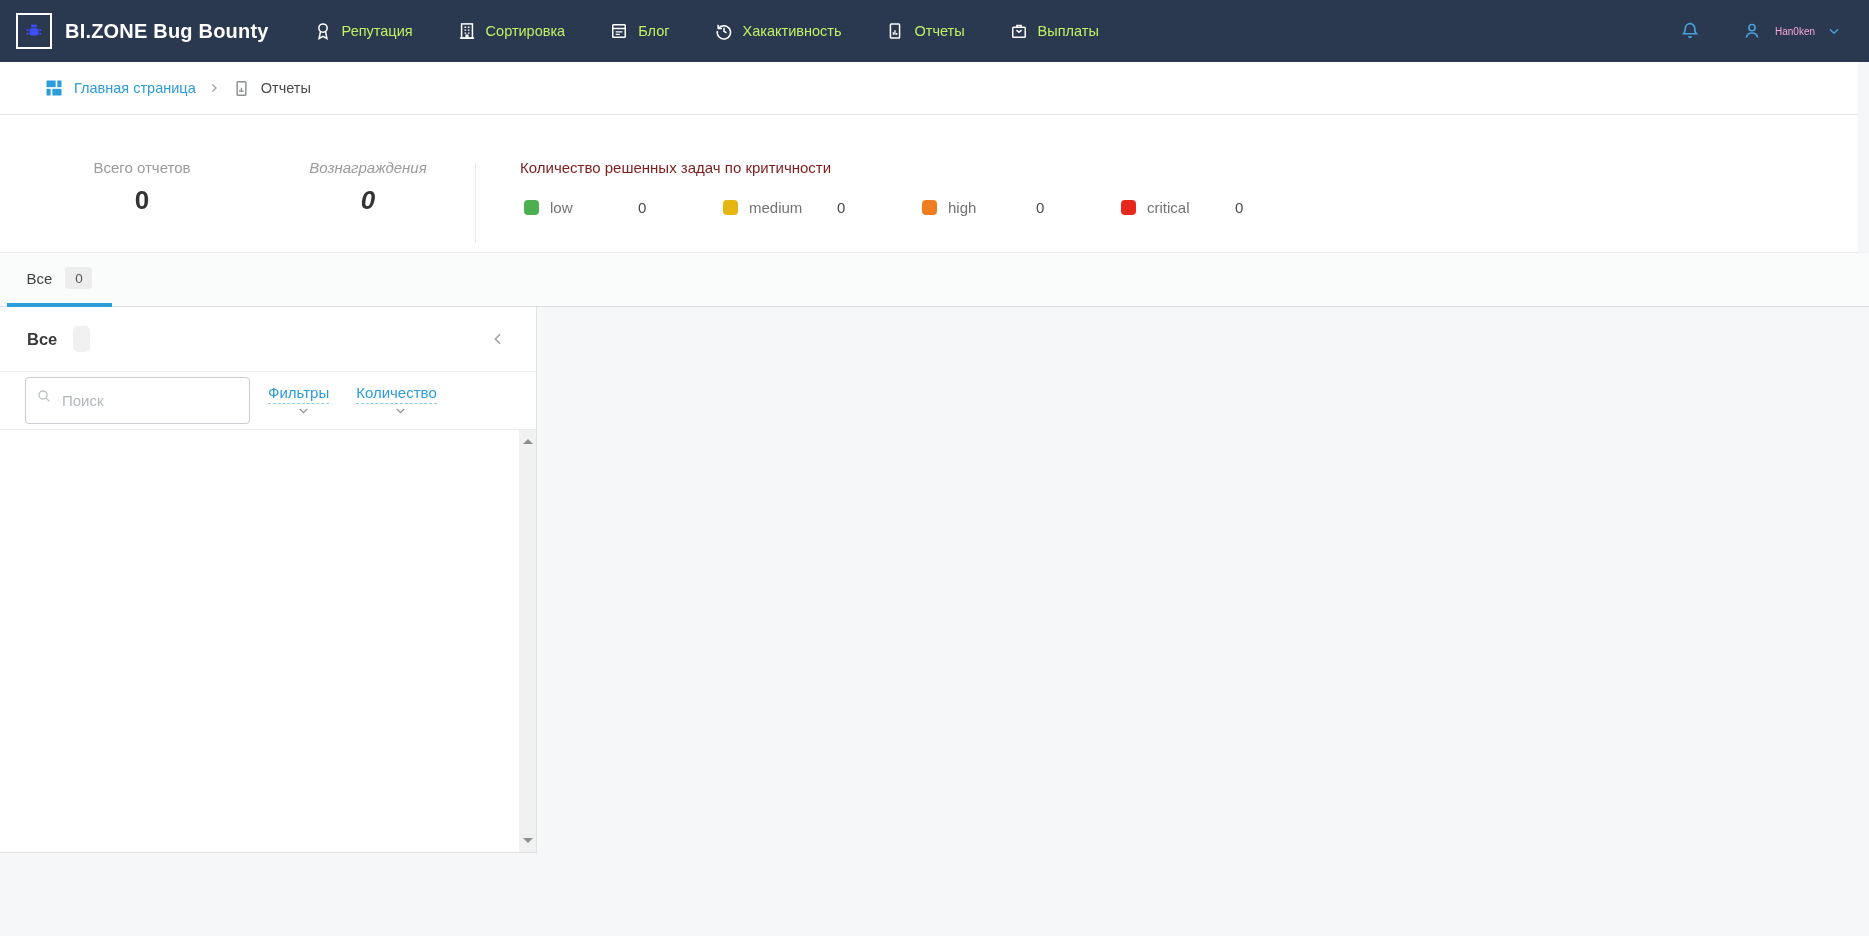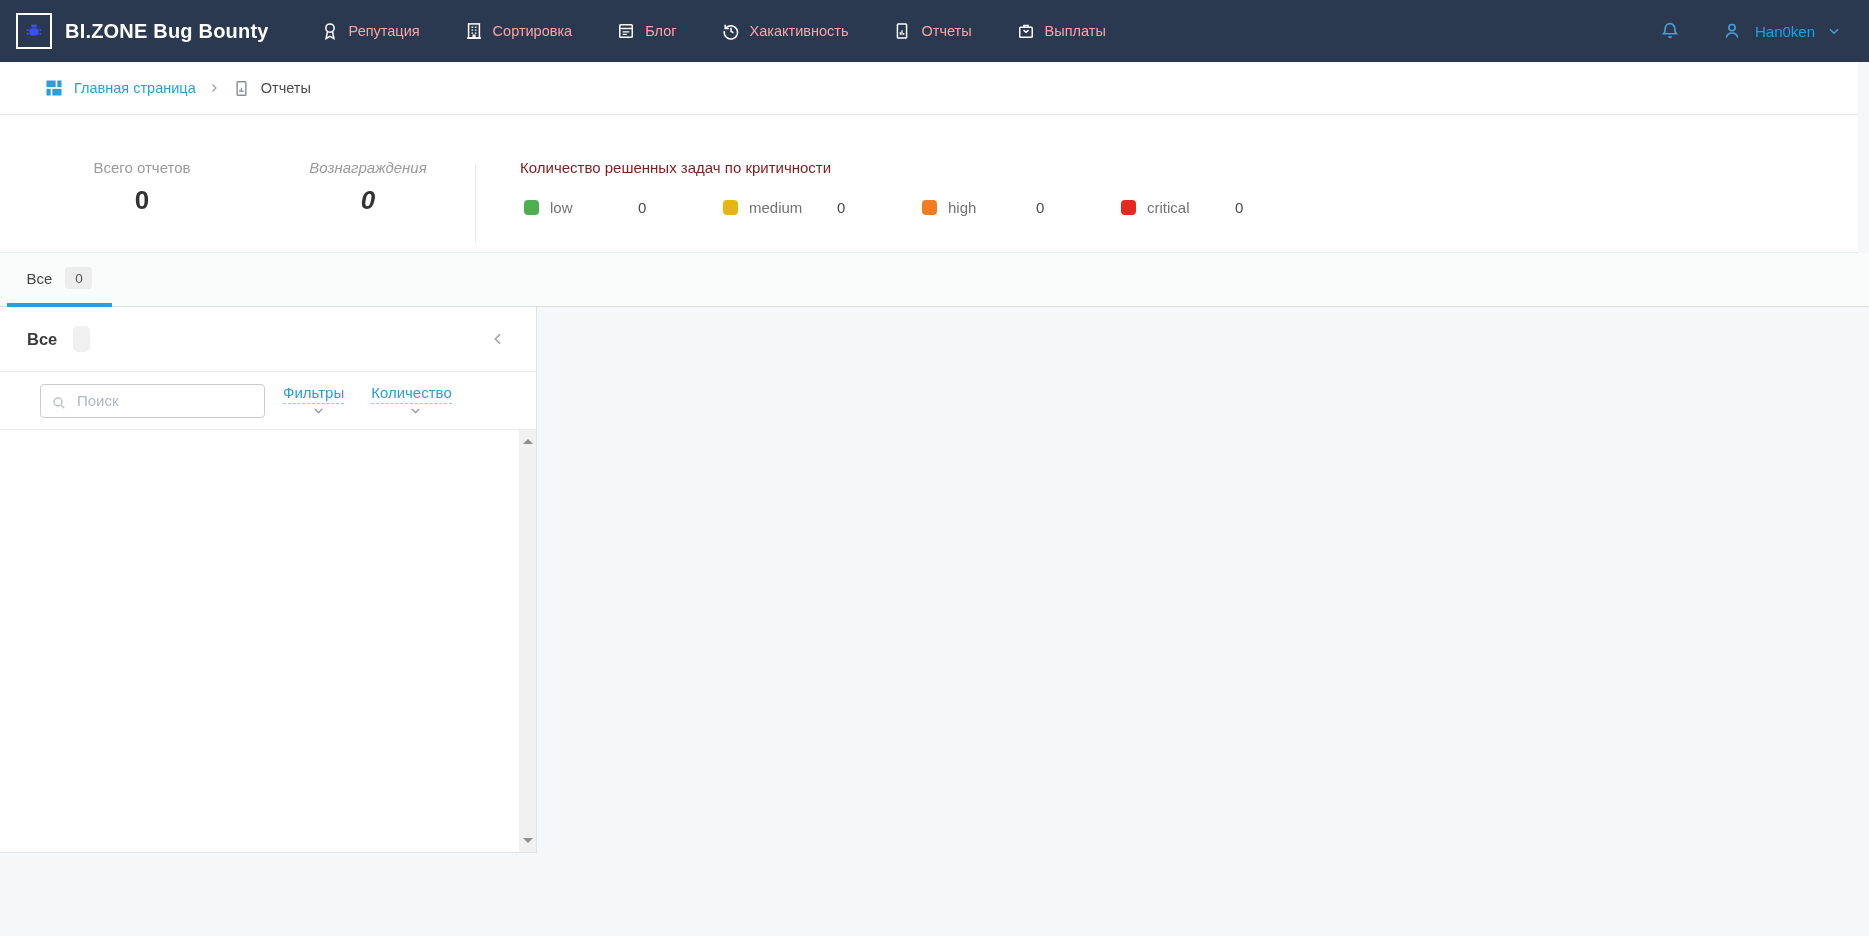--- a/index.html
+++ b/index.html
@@ -8,36 +8,36 @@
     position:relative; overflow:hidden;
     background:#f6f7f8;
     font-family:"Liberation Sans","DejaVu Sans",sans-serif;
     color:#424242;
   }
   svg { display:block; }
 
   
   .navbar {
     position:absolute; left:0; top:0; width:1869px; height:62px;
-    background:#2a3850; display:flex; align-items:center; padding:0 28px 0 16px;gap:7px;
+    background:#2a3850; display:flex; align-items:center; padding:0 28px 0 16px;
   }
   .brand { display:flex; align-items:center; gap:13px; cursor:pointer; }
   .logo-box {
     width:36px; height:36px; border:2px solid #ffffff;
     display:flex; align-items:center; justify-content:center;
   }
   .brand-text { color:#ffffff; font-size:20px; font-weight:700; letter-spacing:.2px; white-space:nowrap; }
   .nav-items { display:flex; align-items:center; gap:44px; margin-left:44px; }
   .nav-item { display:flex; align-items:center; gap:9px; cursor:pointer; }
-  .nav-item .lbl { color:#fca5a5; font-size:14.5px; white-space:nowrap; }
+  .nav-item .lbl { color:#bef264; font-size:14.5px; white-space:nowrap; }
   .nav-icon { color:#ffffff; }
   .nav-right { margin-left:auto; display:flex; align-items:center; gap:40px; }
   .bell-btn { cursor:pointer; color:#4aa0d8; }
   .user-btn { display:flex; align-items:center; gap:12px; cursor:pointer; color:#4aa0d8; }
-  .user-name { font-size:15px; color:#0ea5e9; }
+  .user-name { font-size:10px; color:#f9a8d4; }
 
   
   .breadcrumb-bar {
     position:absolute; left:0; top:62px; width:1858px; height:53px;
     background:#ffffff; border-bottom:1px solid #e6e6e6;
     display:flex; align-items:center; padding-left:44px;
   }
   .crumb { display:flex; align-items:center; gap:10px; }
   .crumb-link { color:#2d9cdb; font-size:14.5px; cursor:pointer; }
   .crumb-sep { margin:0 12px; color:#9e9e9e; }
@@ -91,21 +91,21 @@
   }
   .panel-title { font-size:16.5px; font-weight:700; color:#3b3b3b; }
   .panel-badge {
     margin-left:16px; width:17px; height:26px; background:#f0f0f0; border-radius:5px;
   }
   .collapse-btn { margin-left:auto; color:#9e9e9e; cursor:pointer; }
   .panel-tools {
     height:58px; flex:none; border-bottom:1px solid #ececec;
     display:flex; align-items:center; padding-left:25px;
   }
-  .search-wrap { position:relative; width:225px; height:34px;margin-left:15px; }
+  .search-wrap { position:relative; width:225px; height:47px; }
   .search-wrap .search-ic { position:absolute; left:11px; top:11px; color:#bcc0c4; }
   .search-input {
     width:100%; height:100%; border:1px solid #c9ccd0; border-radius:4px;
     padding:0 10px 0 36px; font-size:15px; color:#424242; outline:none;
     font-family:"Liberation Sans","DejaVu Sans",sans-serif; background:#ffffff;
   }
   .search-input::placeholder { color:#b3b8bd; }
   .link-drop { display:flex; align-items:center; cursor:pointer;flex-direction:column; }
   .link-drop.filters { margin-left:18px; }
   .link-drop.sort { margin-left:27px; }

